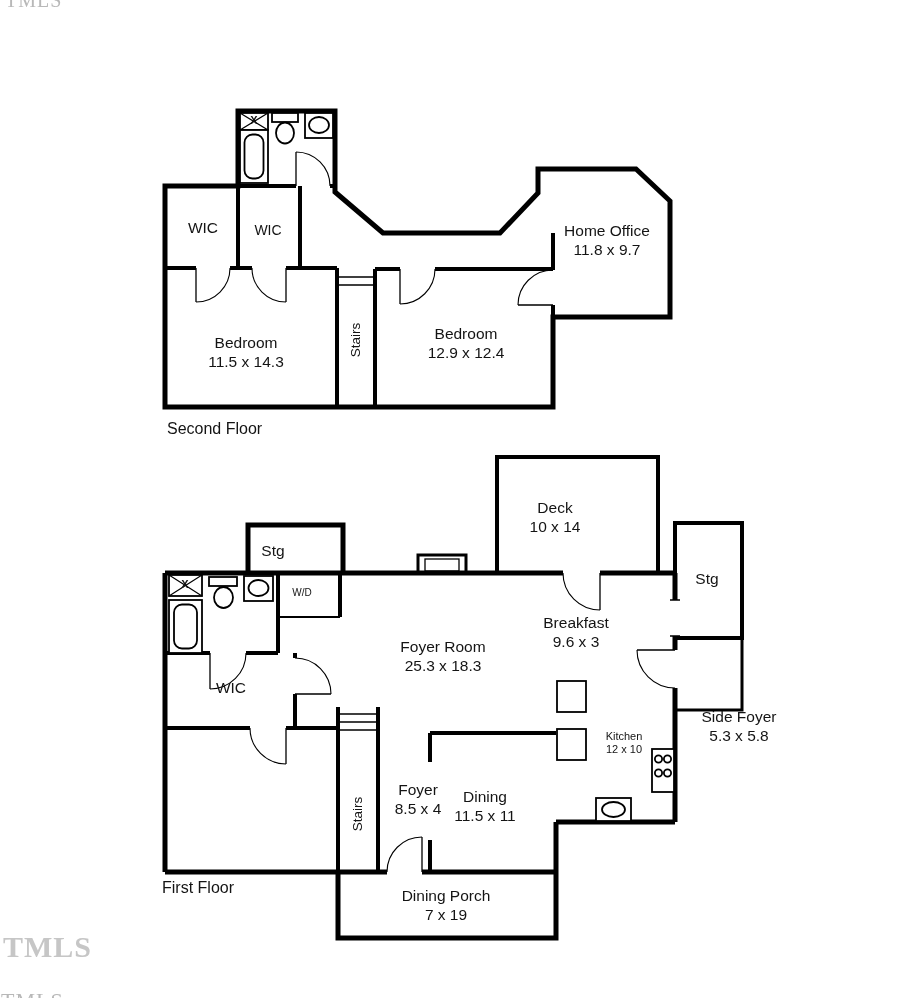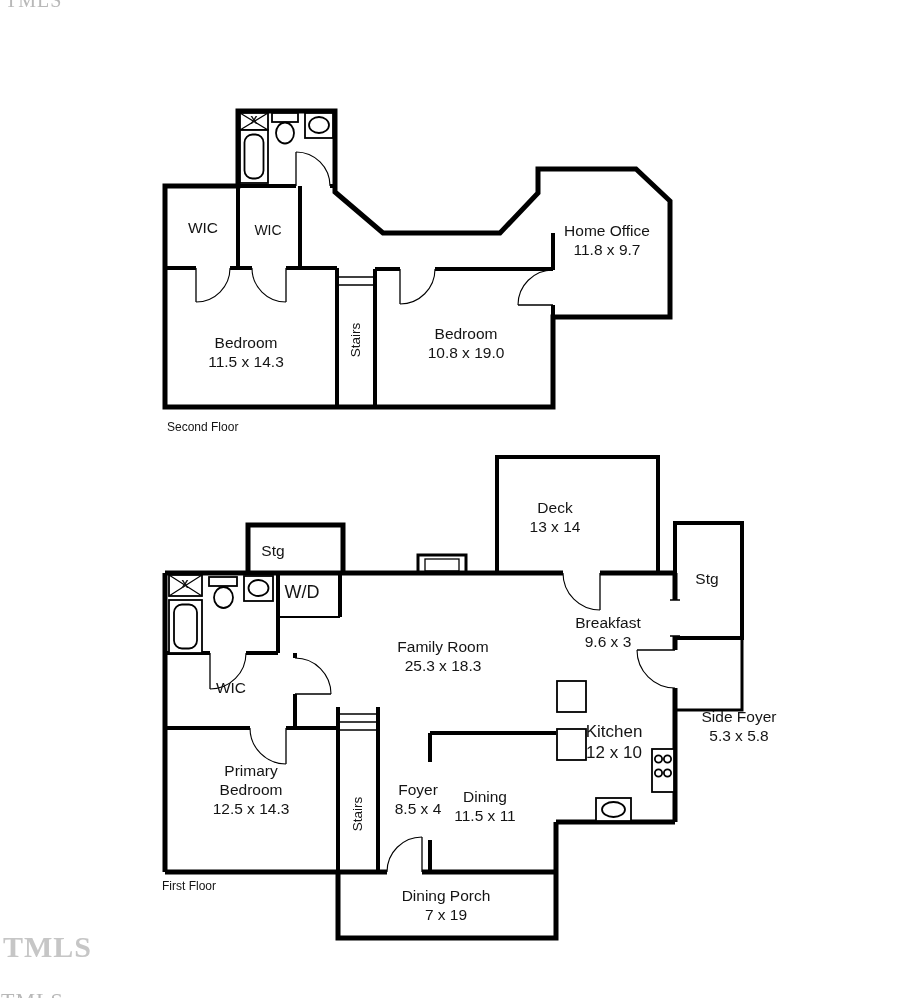--- a/index.html
+++ b/index.html
@@ -9,23 +9,23 @@
   }
   #plan-svg{position:absolute;left:0;top:0;}
   .lbl{
     position:absolute;transform:translate(-50%,-50%);
     text-align:center;font-size:15.5px;line-height:1.22;
     white-space:nowrap;color:#141414;
   }
   .lbl span{display:block;}
   .lbl.rot{transform:translate(-50%,-50%) rotate(-90deg);font-size:13.5px;}
   .lbl.xs{font-size:11px;font-weight:700;}
-  .lbl.small{font-size:17px;}
+  .lbl.small{font-size:11px;margin-left:10px;}
   .lbl.wrap{white-space:normal;width:116px;}
-  .caption{position:absolute;font-size:12px;color:#141414;}
+  .caption{position:absolute;font-size:16px;color:#141414;}
   .wm{
     position:absolute;font-family:"Liberation Serif",serif;
     color:#c6c6c6;letter-spacing:1px;
   }
   .wm-frag{
     position:absolute;overflow:hidden;color:#b8b8b8;
     font-family:"Liberation Serif",serif;letter-spacing:1px;
   }
   .wm-frag span{display:block;}
 </style>
@@ -133,62 +133,58 @@
   </div>
   <div class="lbl" style="left:246px;top:353px">
     <span class="name">Bedroom</span>
     <span class="dims">11.5 x 14.3</span>
   </div>
   <div class="lbl rot" style="left:356px;top:340px">
     <span>Stairs</span>
   </div>
   <div class="lbl" style="left:466px;top:344px">
     <span class="name">Bedroom</span>
-    <span class="dims">10.8 x 19.0</span>
+    <span class="dims">12.9 x 12.4</span>
   </div>
   <div class="caption" style="left:167px;top:420px">Second Floor</div>
 
   <div class="lbl" style="left:555px;top:518px">
     <span class="name">Deck</span>
-    <span class="dims">13 x 14</span>
+    <span class="dims">10 x 14</span>
   </div>
   <div class="lbl" style="left:273px;top:551px">
     <span>Stg</span>
   </div>
   <div class="lbl xs" style="left:185px;top:585px">
     <span>X</span>
   </div>
-  <div class="lbl" style="left:302px;top:593px;font-size:18px">
+  <div class="lbl" style="left:302px;top:593px;font-size:10px">
     <span>W/D</span>
   </div>
   <div class="lbl" style="left:707px;top:579px">
     <span>Stg</span>
   </div>
   <div class="lbl" style="left:443px;top:657px">
-    <span class="name">Family Room</span>
+    <span class="name">Foyer Room</span>
     <span class="dims">25.3 x 18.3</span>
   </div>
-  <div class="lbl" style="left:608px;top:633px">
+  <div class="lbl" style="left:576px;top:633px">
     <span class="name">Breakfast</span>
     <span class="dims">9.6 x 3</span>
   </div>
   <div class="lbl" style="left:231px;top:688px">
     <span>WIC</span>
   </div>
   <div class="lbl" style="left:739px;top:727px">
     <span class="name">Side Foyer</span>
     <span class="dims">5.3 x 5.8</span>
   </div>
   <div class="lbl small" style="left:614px;top:743px">
     <span class="name">Kitchen</span>
     <span class="dims">12 x 10</span>
-  </div>
-  <div class="lbl wrap" style="left:251px;top:790px">
-    <span class="name">Primary Bedroom</span>
-    <span class="dims">12.5 x 14.3</span>
   </div>
   <div class="lbl rot" style="left:358px;top:814px">
     <span>Stairs</span>
   </div>
   <div class="lbl" style="left:418px;top:800px">
     <span class="name">Foyer</span>
     <span class="dims">8.5 x 4</span>
   </div>
   <div class="lbl" style="left:485px;top:807px">
     <span class="name">Dining</span>

